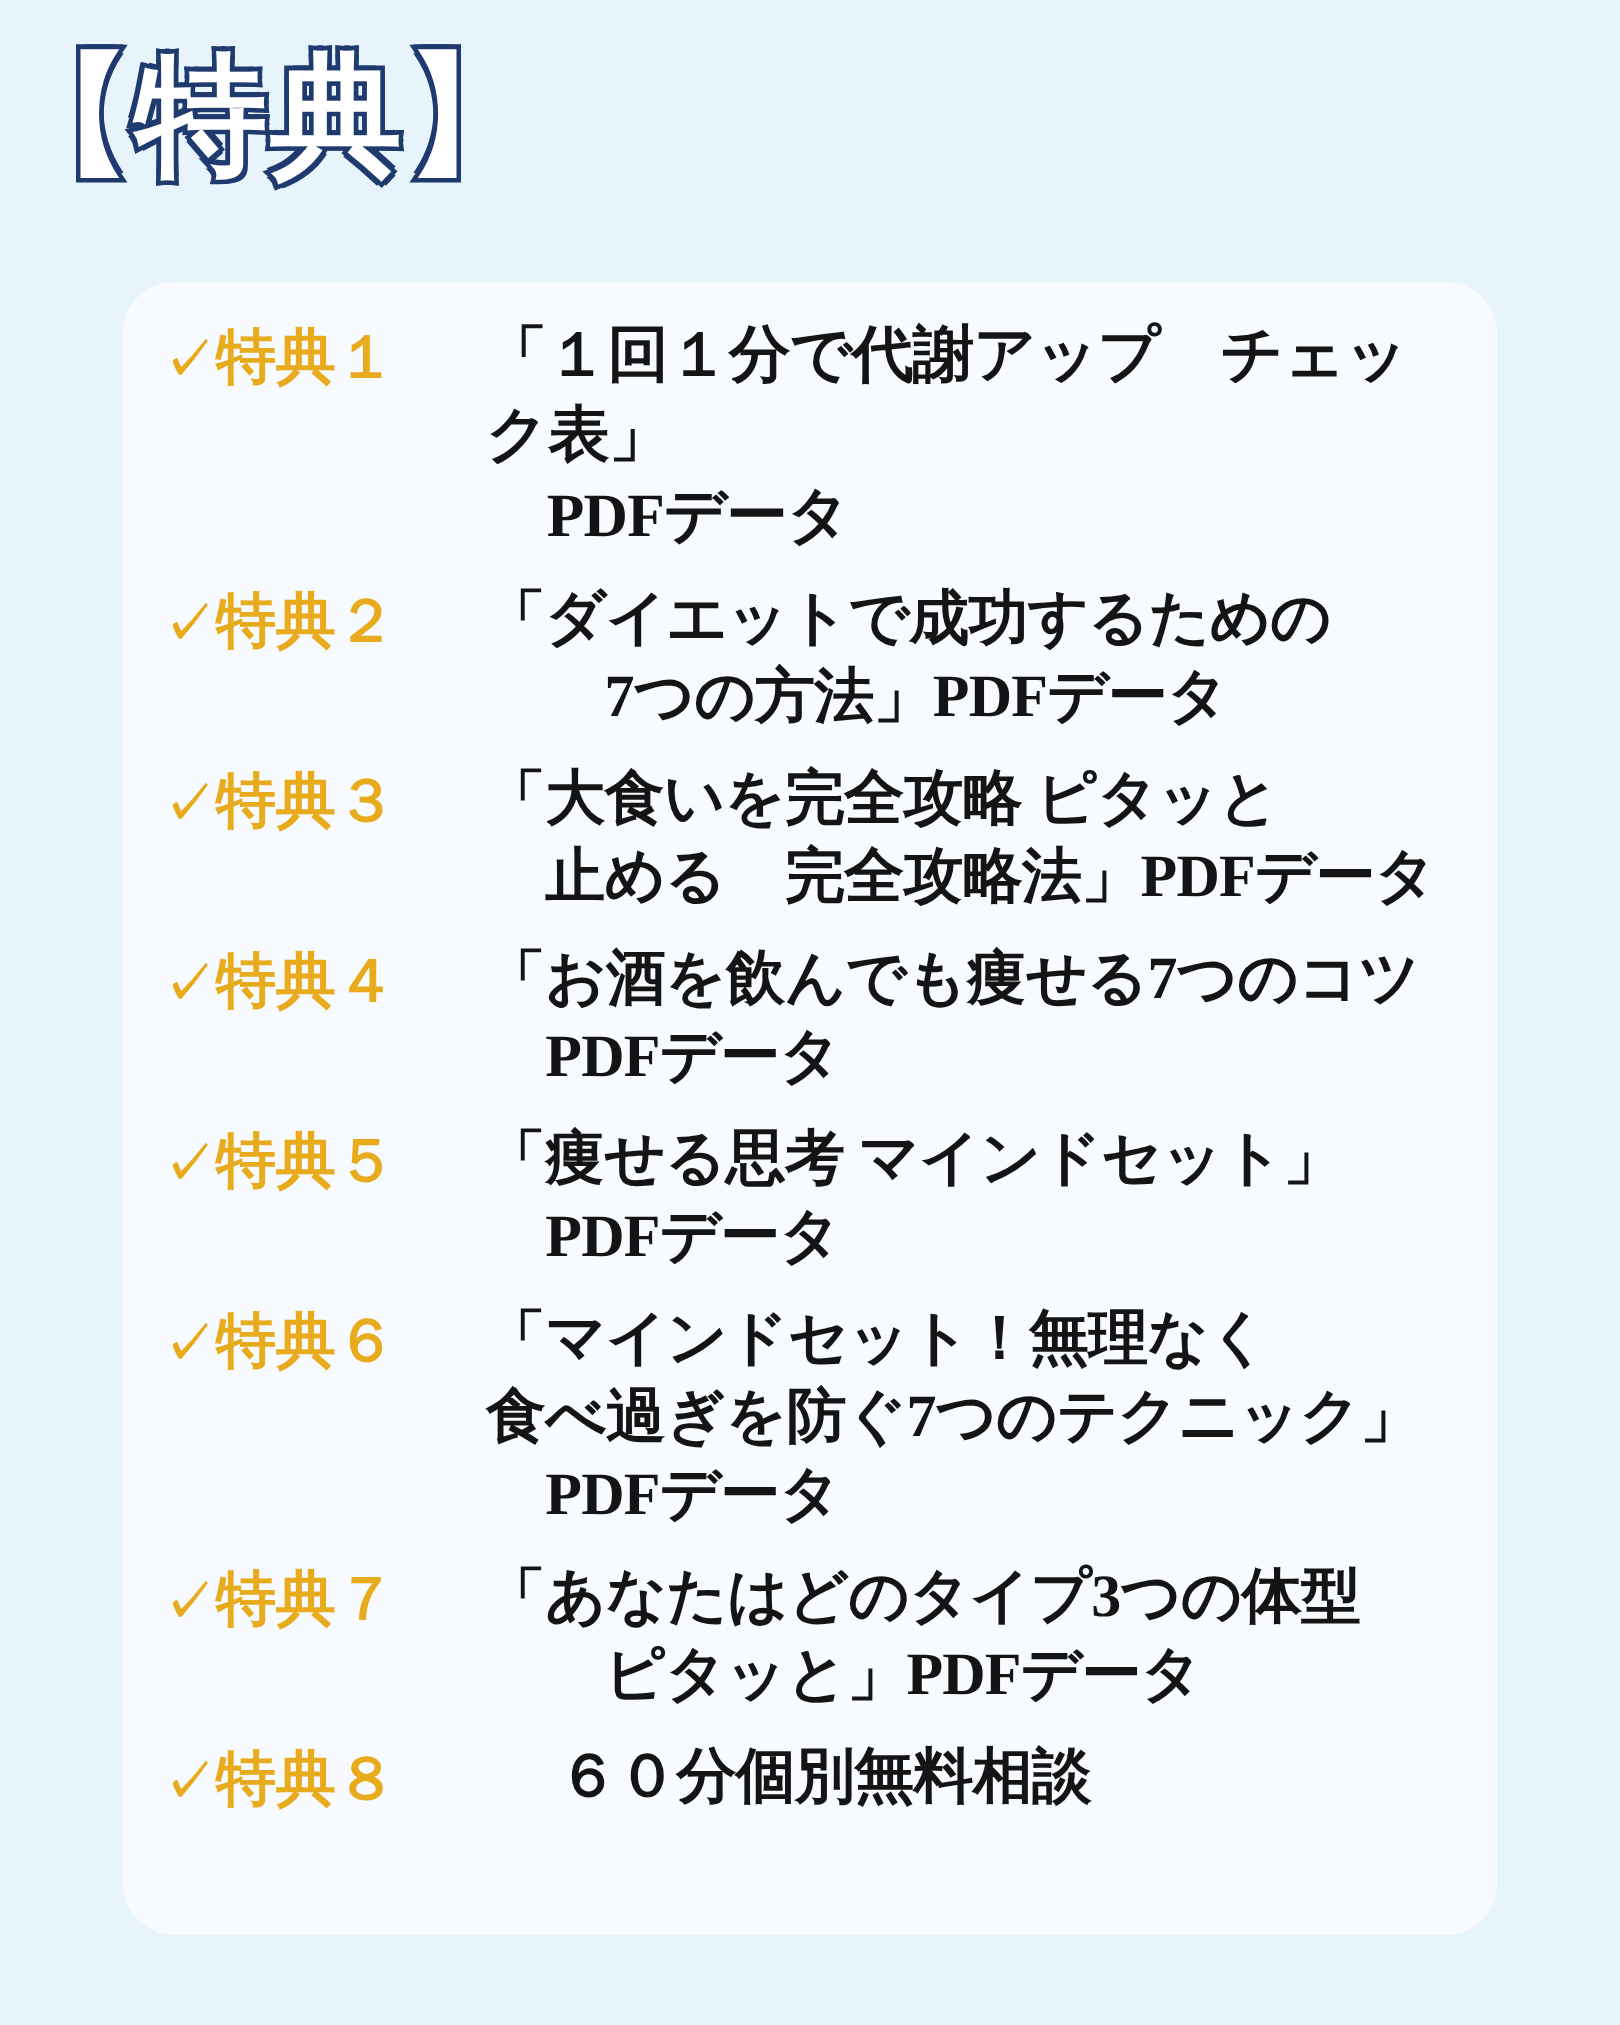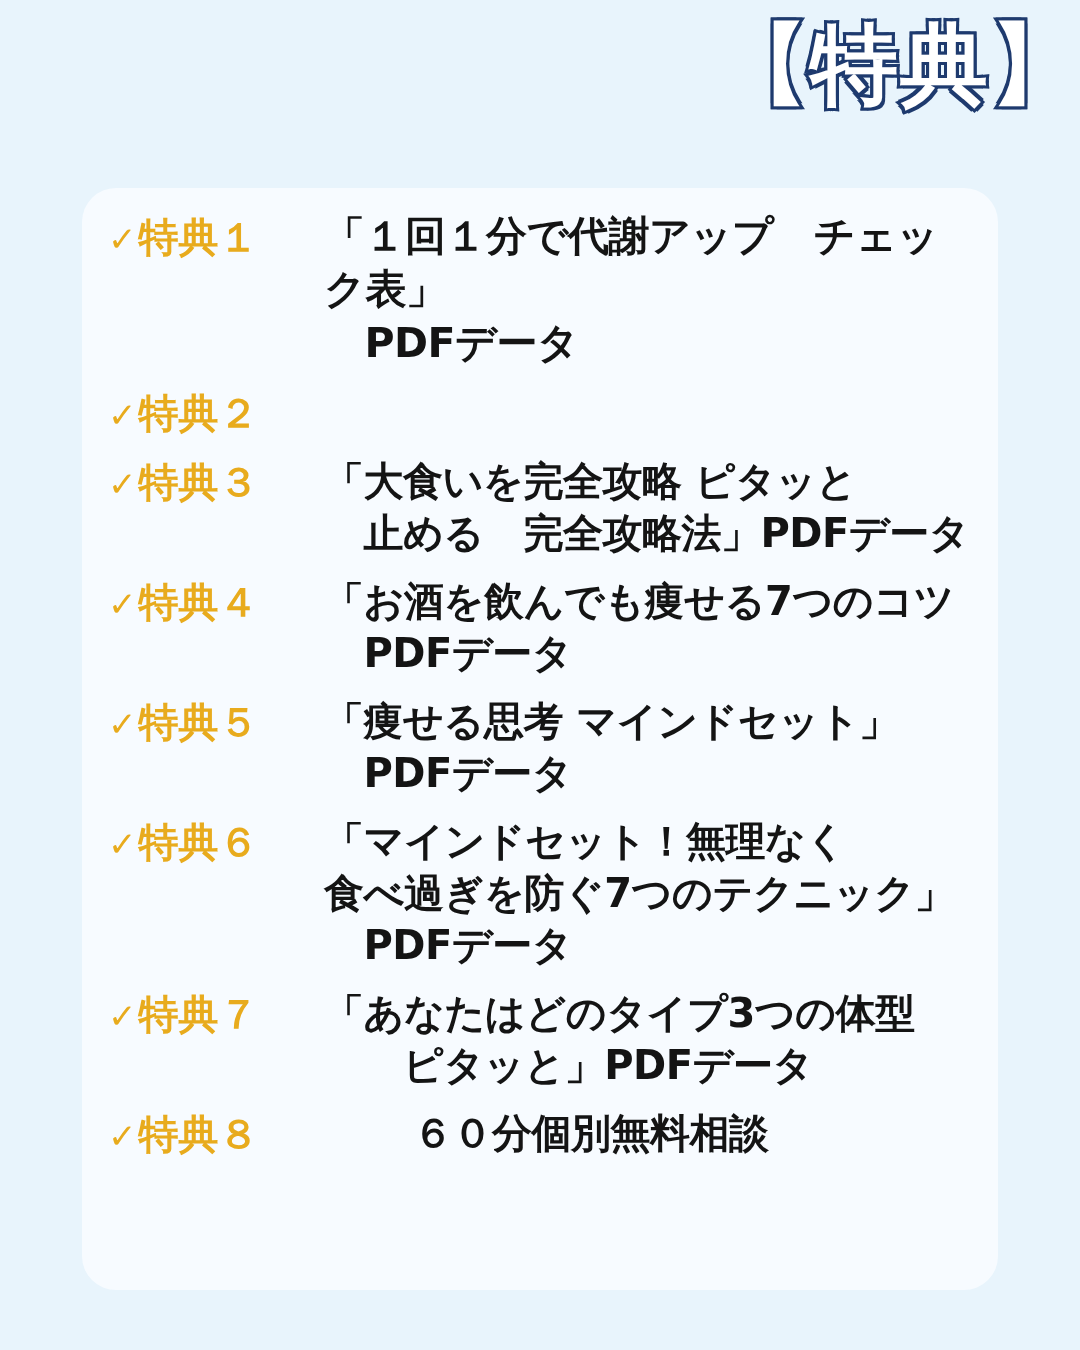--- a/index.html
+++ b/index.html
@@ -15,22 +15,22 @@
   }
   .page {
     position: relative;
     width: 1080px;
     height: 1350px;
     background: #e8f4fc;
     box-sizing: border-box;
   }
   .title-wrap {
     width: 100%;
-    text-align: right;
-    padding-top: 14px;
+    text-align: left;
+    padding-top: 26px;
   }
   .title {
     display: inline-block;
     font-size: 88px;
     font-weight: bold;
     letter-spacing: 2px;
     color: #ffffff;
     -webkit-text-stroke: 6px #1e3a6e;
     paint-order: stroke fill;
     text-shadow:
@@ -46,29 +46,29 @@
     top: 188px;
     width: 916px;
     height: 1102px;
     background: #f7fbff;
     border-radius: 34px;
     box-sizing: border-box;
     padding: 22px 26px 10px 26px;
   }
   .list {
     display: block;
+    font-family: Liberation Serif, serif;
   }
   .row {
     display: flex;
     align-items: flex-start;
     margin-bottom: 16px;
   }
   .row:last-child {
     margin-bottom: 11px;
-    gap: 41px;
   }
   .bonus-label {
     flex: 0 0 auto;
     width: 216px;
     color: #e8ab1d;
     font-size: 40px;
     font-weight: bold;
     line-height: 1.28;
     padding-top: 2px;
     white-space: nowrap;
@@ -107,20 +107,22 @@
           <span class="check">✓</span><span>特典１</span>
         </div>
         <div class="body-text">「１回１分で代謝アップ　チェック表」
  　PDFデータ</div>
       </div>
 
       <div class="row r2">
         <div class="bonus-label">
           <span class="check">✓</span><span>特典２</span>
         </div>
+        <div class="body-text">「ダイエットで成功するための
+　　7つの方法」PDFデータ</div>
       </div>
 
       <div class="row r3">
         <div class="bonus-label">
           <span class="check">✓</span><span>特典３</span>
         </div>
         <div class="body-text">「大食いを完全攻略 ピタッと
 　止める　完全攻略法」PDFデータ</div>
       </div>
 

